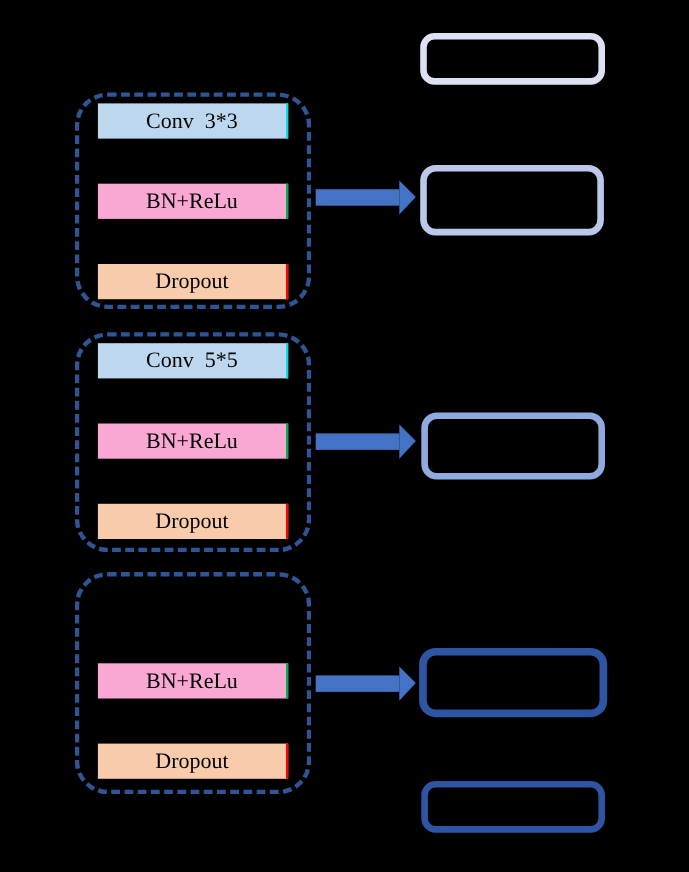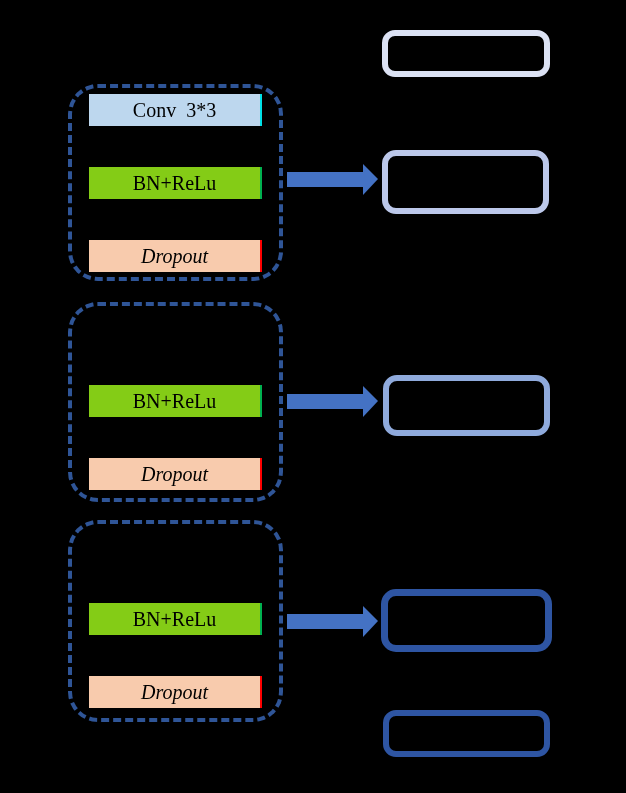--- a/index.html
+++ b/index.html
@@ -14,23 +14,23 @@
   }
   .g1{top:84px;height:197px;}
   .g2{top:302px;height:200px;}
   .g3{top:520px;height:202px;}
   
   .layer{
     position:absolute;left:17px;width:173px;height:32px;
     display:flex;align-items:center;justify-content:center;
     font-size:20px;color:#000;white-space:pre;box-sizing:border-box;
   }
-  .row1{top:6px;}.row2{top:79px;}.row3{top:152px;font-style:italic;}
+  .row1{top:6px;}.row2{top:79px;}.row3{top:152px;}
   .conv{background:#BDD7EE;border-right:2px solid #00E0E6;}
-  .bn{background:#84cc16;border-right:2px solid #00B050;}
+  .bn{background:#f9a8d4;border-right:2px solid #00B050;}
   .drop{background:#F8CBAD;border-right:2px solid #FF0000;}
   
   .arrow{position:absolute;left:287px;width:91px;height:31px;}
   .a1{top:164px;}.a2{top:386px;}.a3{top:606px;}
   .arrow .body{position:absolute;left:0;top:8px;width:76px;height:15px;background:#4472C4;}
   .arrow .head{
     position:absolute;left:76px;top:0;width:0;height:0;
     border-top:15px solid transparent;border-bottom:16px solid transparent;
     border-left:15px solid #4472C4;
   }
@@ -53,20 +53,23 @@
     </div>
     <div class="layer bn row2">
       <span>BN+ReLu</span>
     </div>
     <div class="layer drop row3">
       <span>Dropout</span>
     </div>
   </div>
 
   <div class="group g2">
+    <div class="layer conv row1">
+      <span>Conv  5*5</span>
+    </div>
     <div class="layer bn row2">
       <span>BN+ReLu</span>
     </div>
     <div class="layer drop row3">
       <span>Dropout</span>
     </div>
   </div>
 
   <div class="group g3">
     <div class="layer bn row2">

